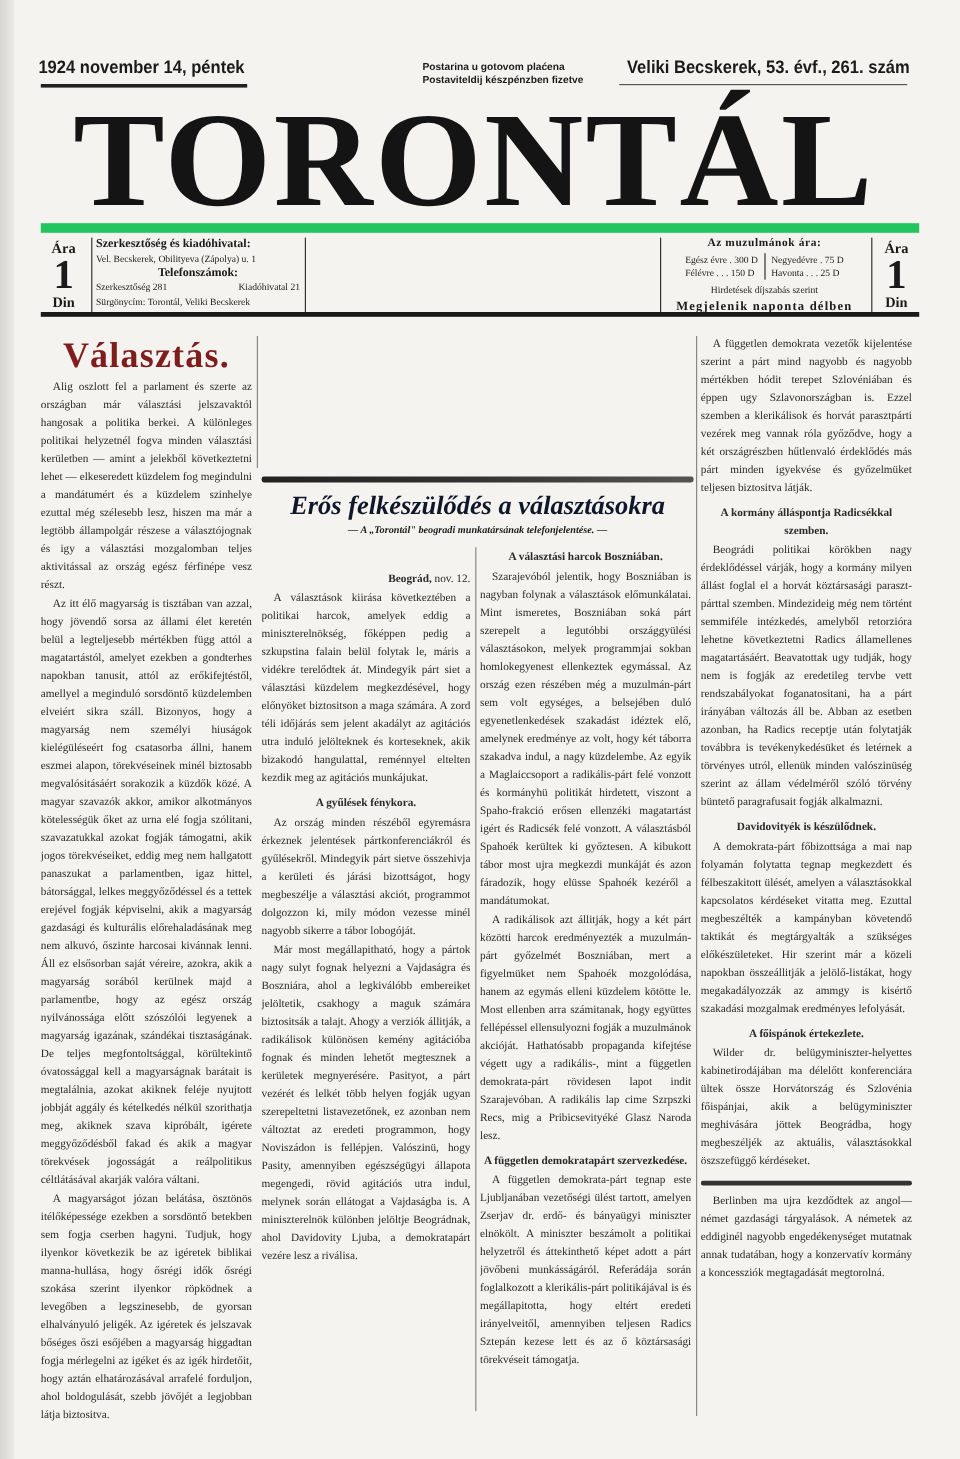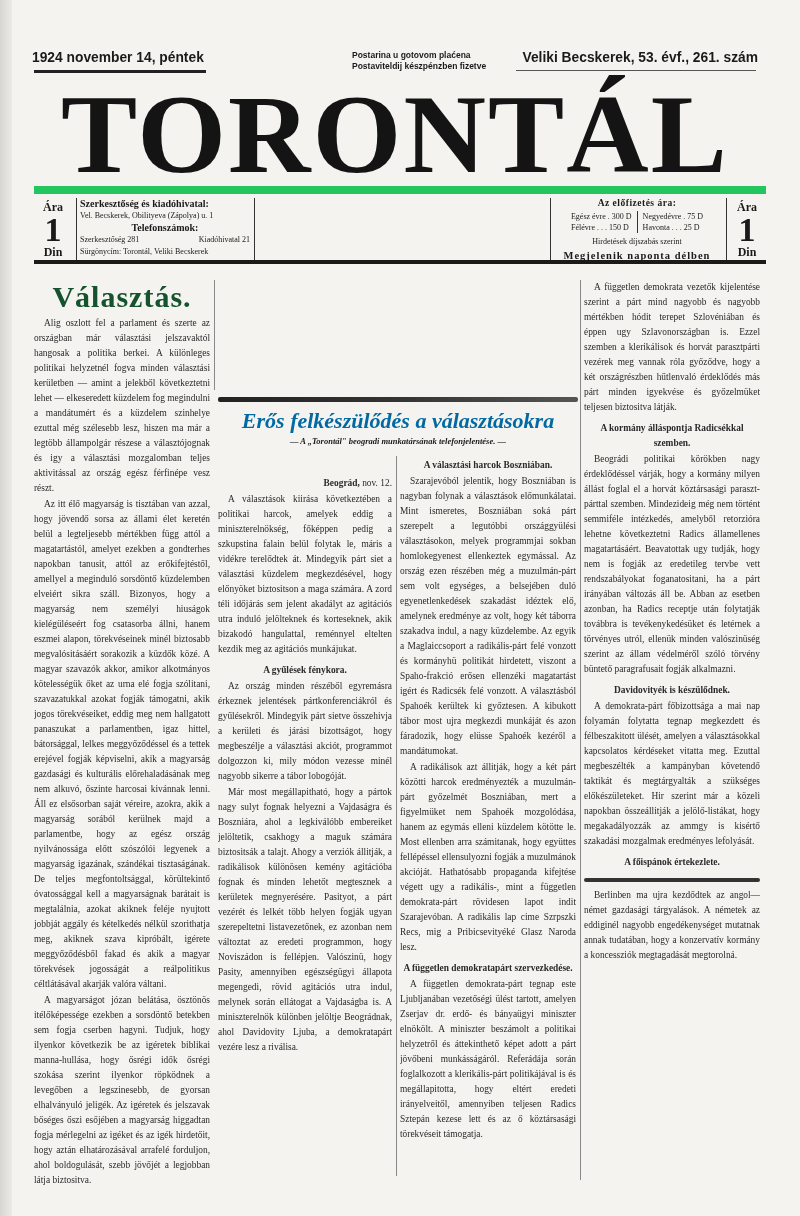--- a/index.html
+++ b/index.html
@@ -36,26 +36,26 @@
   .subscr .h { font-weight: bold; font-size: 9.5px; letter-spacing: 0.5px; }
   .subscr .grid { display: flex; justify-content: center; margin-top: 2px; }
   .subscr .grid .c { padding: 0 5px; text-align: left; }
   .subscr .grid .c + .c { border-left: 1px solid #333; }
   .subscr .note { margin-top: 3px; }
   .subscr .appear { font-size: 10.5px; font-weight: bold; letter-spacing: 1px; margin-top: 3px; }
 
   .col { position: absolute; font-family: "Liberation Serif", serif; font-size: 9.4px; line-height: 15px; text-align: justify; color: #2a2a2a; }
   .col p { text-indent: 10px; margin-bottom: 1px; }
   .colrule { position: absolute; width: 1px; background: #888; }
-  .h1 { font-family: "Liberation Serif", serif; font-weight: bold; font-size: 30px; text-align: center; letter-spacing: 1px; line-height: 34px; margin: 0 0 2px 0; color: #14532d; }
+  .h1 { font-family: "Liberation Serif", serif; font-weight: bold; font-size: 30px; text-align: center; letter-spacing: 1px; line-height: 34px; margin: 0 0 2px 0; color: #7f1d1d; }
   .sub-h { font-weight: bold; text-align: center; font-size: 9.4px; text-indent: 0 !important; margin: 6px 0 4px 0; }
   .dateline { text-align: right; text-indent: 0; }
 
   .banner-rule { position: absolute; left: 218px; top: 397px; width: 360px; height: 5px; background: linear-gradient(90deg,#222,#333 50%,#555); border-radius: 2px; }
-  .headline2 { position: absolute; left: 216px; top: 406px; width: 364px; text-align: center; font-family: "Liberation Serif", serif; font-weight: bold; font-style: italic; font-size: 22px; line-height: 30px; color: #0369a1; }
+  .headline2 { position: absolute; left: 216px; top: 406px; width: 364px; text-align: center; font-family: "Liberation Serif", serif; font-weight: bold; font-style: italic; font-size: 22px; line-height: 30px; color: #0f172a; }
   .deck { position: absolute; left: 216px; top: 436px; width: 364px; text-align: center; font-family: "Liberation Serif", serif; font-style: italic; font-weight: bold; font-size: 8.5px; }
 
   .smallrule { height: 4px; background: #333; margin: 8px 0 6px 0; border-radius: 2px; }
   .h3 { font-weight: bold; font-style: italic; text-align: center; font-size: 11px; line-height: 14px; text-indent: 0 !important; }
 </style>
 </head>
 <body>
 
 <div class="leftedge"></div>
 
@@ -85,21 +85,21 @@
     <div class="ctr">Telefonszámok:</div>
     <div class="row">
       <span>Szerkesztőség 281</span>
       <span>Kiadóhivatal 21</span>
     </div>
     <div>Sürgönycím: Torontál, Veliki Becskerek</div>
   </div>
   <div class="vsep" style="left:220px"></div>
   <div class="vsep" style="left:516px"></div>
   <div class="subscr">
-    <div class="h">Az előfizetés ára:</div>
+    <div class="h">Az muzulmánok ára:</div>
     <div class="grid">
       <div class="c">
         <div>Egész évre . 300 D</div>
         <div>Félévre . . . 150 D</div>
       </div>
       <div class="c">
         <div>Negyedévre . 75 D</div>
         <div>Havonta . . . 25 D</div>
       </div>
     </div>
@@ -148,15 +148,16 @@
 </div>
 <div class="colrule" style="left:580px; top:280px; height:900px;"></div>
 
 <div class="col" style="left:584px; top:280px; width:176px; height:900px; overflow:hidden;">
   <p>A független demokrata vezetők kijelentése szerint a párt mind nagyobb és nagyobb mértékben hódit terepet Szlovéniában és éppen ugy Szlavonországban is. Ezzel szemben a klerikálisok és horvát parasztpárti vezérek meg vannak róla győződve, hogy a két országrészben hűtlenvaló érdeklődés más párt minden igyekvése és győzelmüket teljesen biztositva látják.</p>
   <p class="sub-h">A kormány álláspontja Radicsékkal szemben.</p>
   <p>Beográdi politikai körökben nagy érdeklődéssel várják, hogy a kormány milyen állást foglal el a horvát köztársasági paraszt-párttal szemben. Mindezideig még nem történt semmiféle intézkedés, amelyből retorzióra lehetne következtetni Radics államellenes magatartásáért. Beavatottak ugy tudják, hogy nem is fogják az eredetileg tervbe vett rendszabályokat foganatositani, ha a párt irányában változás áll be. Abban az esetben azonban, ha Radics receptje után folytatják továbbra is tevékenykedésüket és letérnek a törvényes utról, ellenük minden valószinüség szerint az állam védelméről szóló törvény büntető paragrafusait fogják alkalmazni.</p>
   <p class="sub-h">Davidovityék is készülődnek.</p>
   <p>A demokrata-párt főbizottsága a mai nap folyamán folytatta tegnap megkezdett és félbeszakitott ülését, amelyen a választásokkal kapcsolatos kérdéseket vitatta meg. Ezuttal megbeszélték a kampányban követendő taktikát és megtárgyalták a szükséges előkészületeket. Hir szerint már a közeli napokban összeállitják a jelölő-listákat, hogy megakadályozzák az ammgy is kisértő szakadási mozgalmak eredményes lefolyását.</p>
   <p class="sub-h">A főispánok értekezlete.</p>
+  <p>Wilder dr. belügyminiszter-helyettes kabinetirodájában ma délelőtt konferenciára ültek össze Horvátország és Szlovénia főispánjai, akik a belügyminiszter meghivására jöttek Beográdba, hogy megbeszéljék az aktuális, választásokkal öszszefüggő kérdéseket.</p>
   <div class="smallrule"></div>
   <p>Berlinben ma ujra kezdődtek az angol—német gazdasági tárgyalások. A németek az eddiginél nagyobb engedékenységet mutatnak annak tudatában, hogy a konzervatív kormány a koncessziók megtagadását megtorolná.</p>
 </div>
 
 </body></html>

